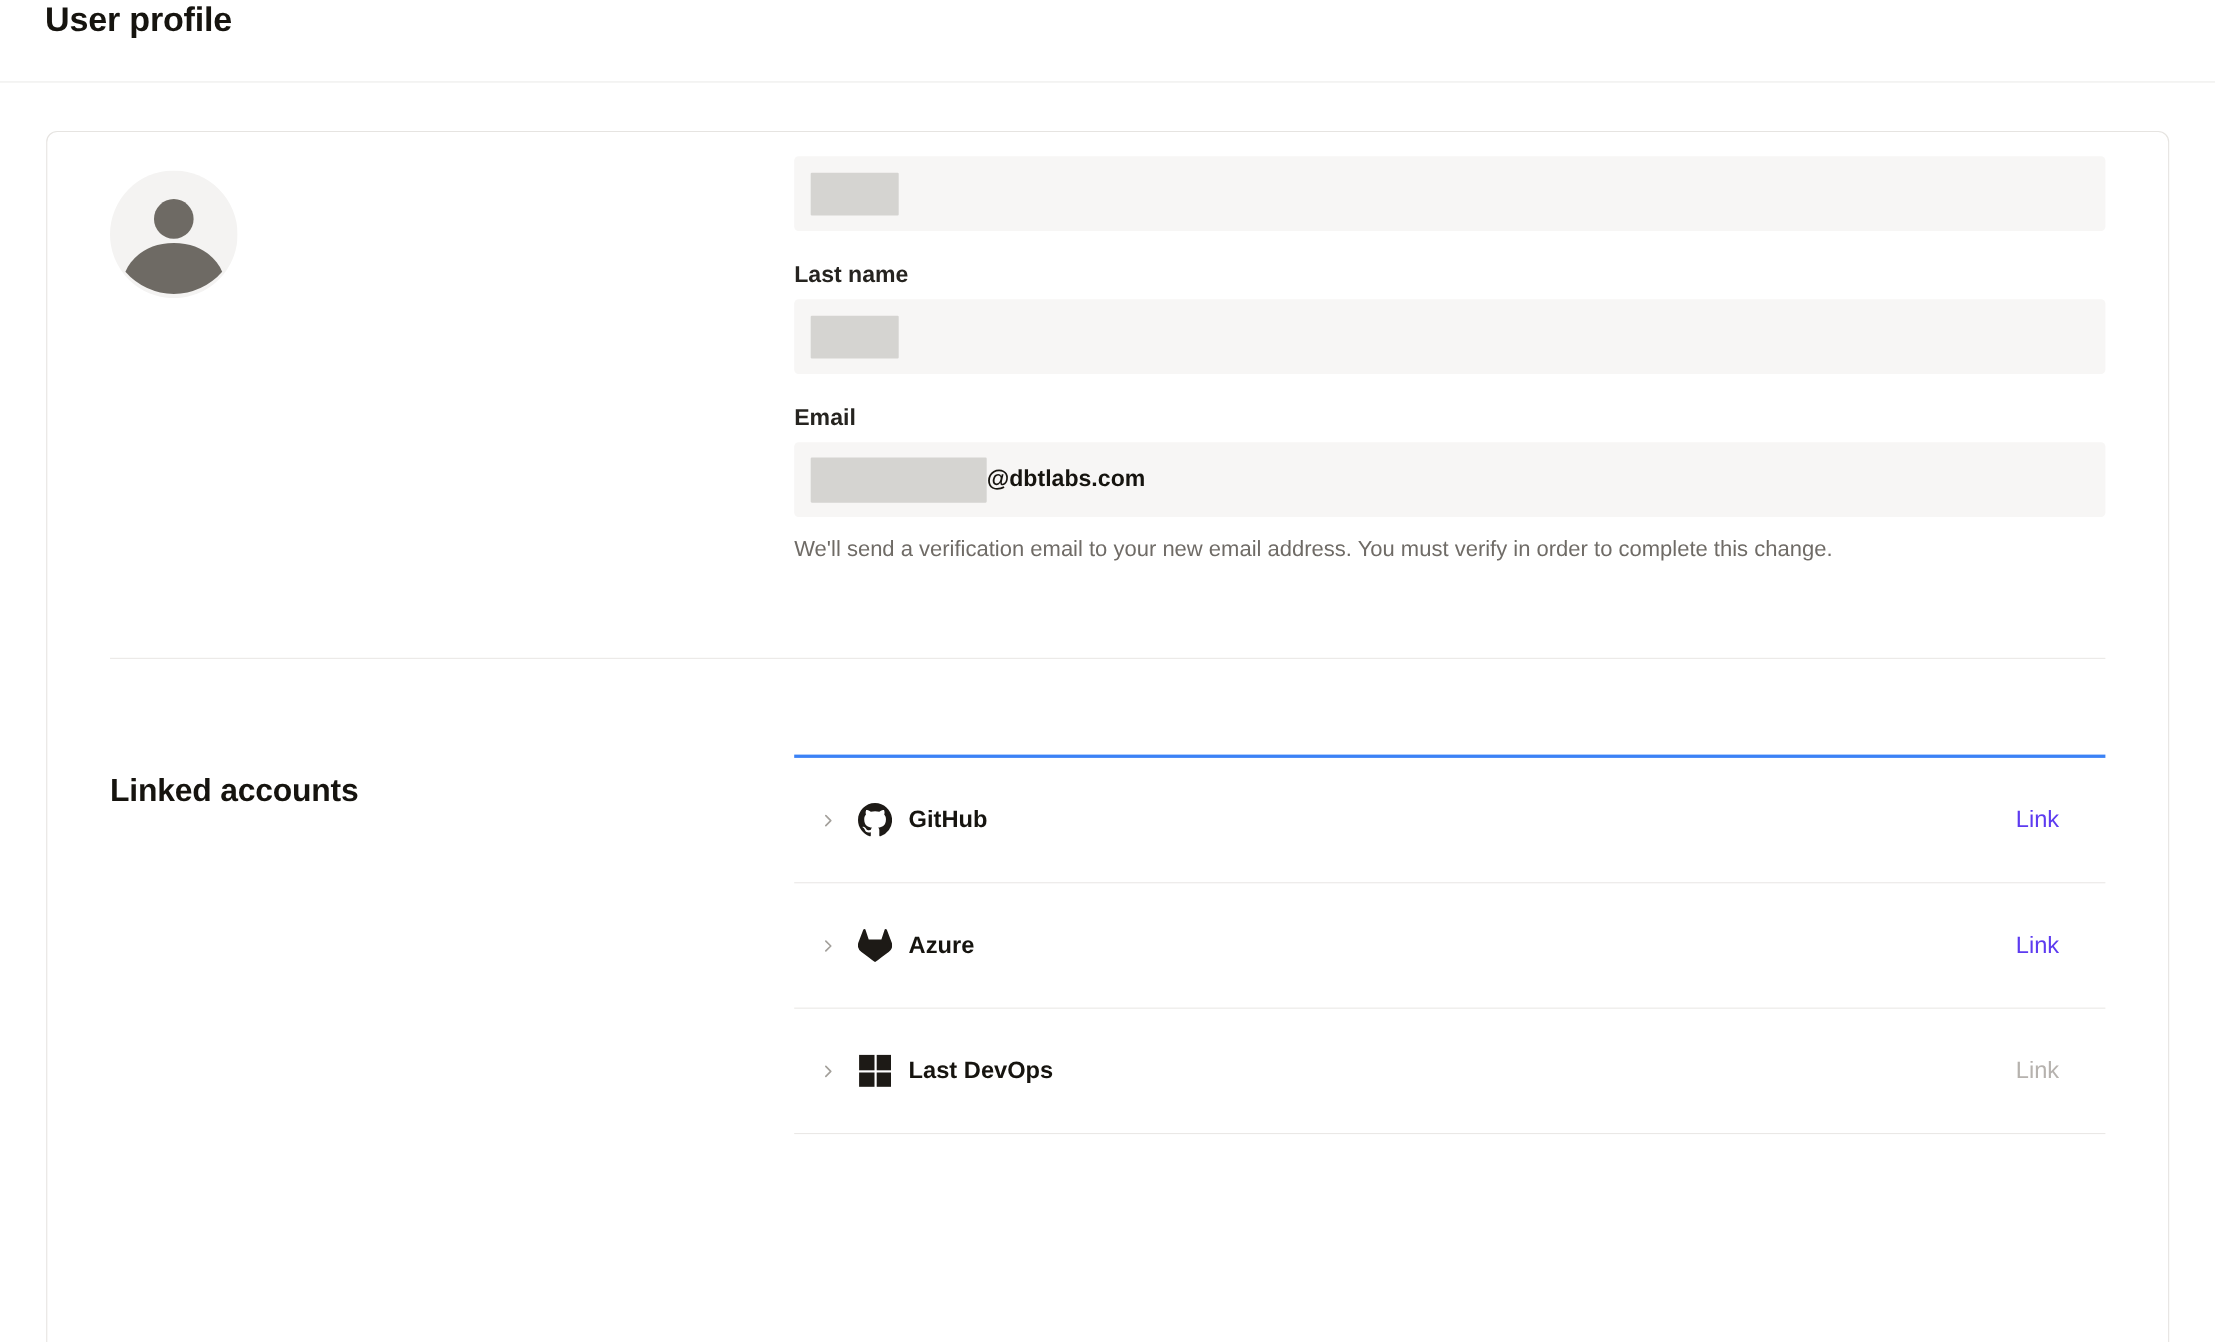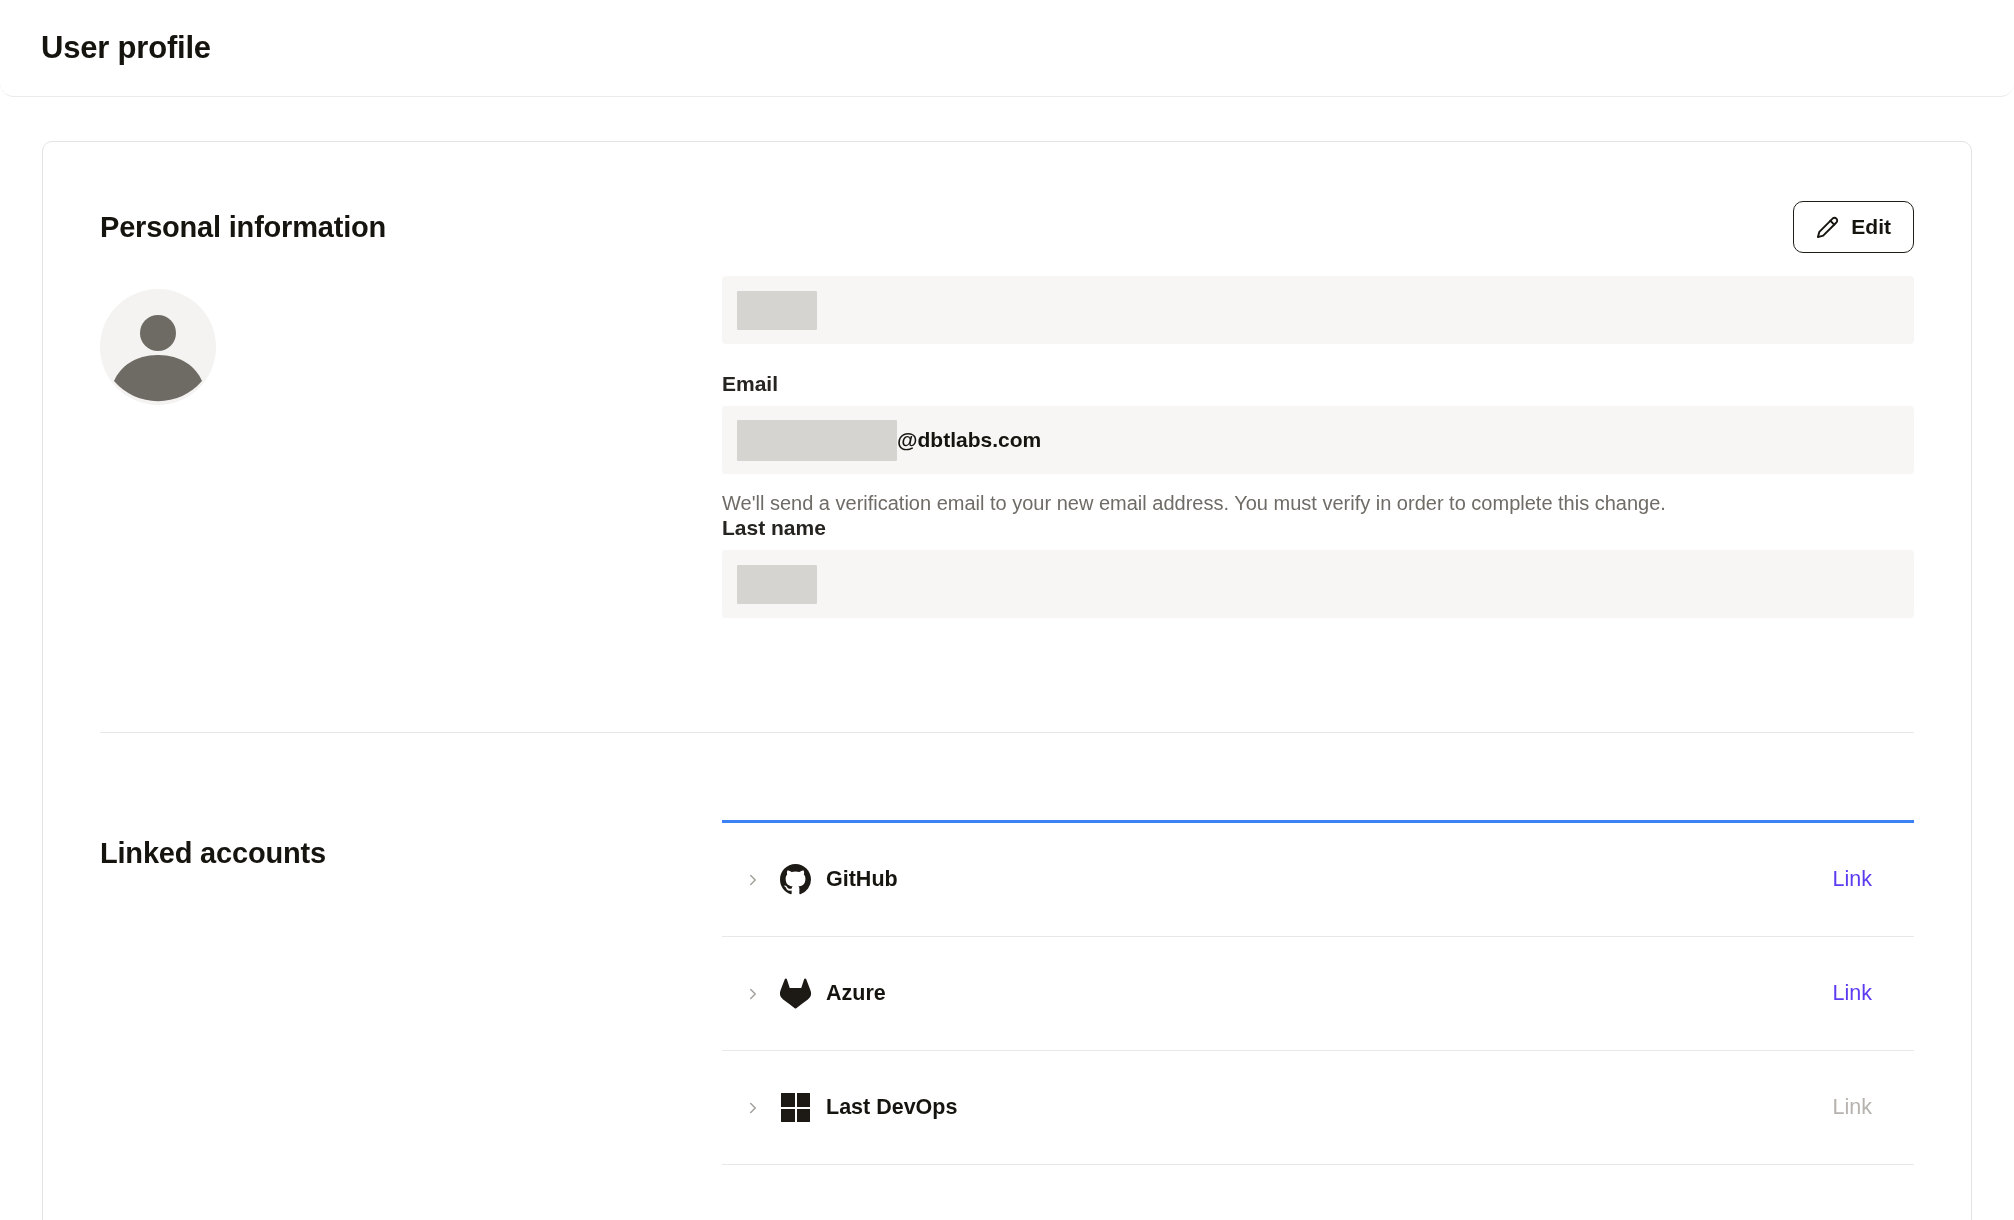--- a/index.html
+++ b/index.html
@@ -6,26 +6,25 @@
   html, body {
     width: 2014px; height: 1220px;
     background: #ffffff;
     font-family: "Liberation Sans", sans-serif;
     color: #16140f;
     overflow: hidden;
   }
 
   
   .page-header {
-    height: 97px;
+    height: 75px;
     border-bottom: 1px solid #ecebe9;
-    display: flex; align-items: center;
+    display: flex; 
     padding-left: 41px;
     background: #fff;
-    border-radius: 14px;
   }
   .page-header h1 { font-size: 31px; font-weight: 700; letter-spacing: -0.2px; }
 
   
   .card {
     margin: 44px 42px 0 42px;
     border: 1px solid #e6e4e1;
     border-radius: 10px;
     background: #fff;
     min-height: 1160px;
@@ -123,32 +122,20 @@
 </style>
 </head>
 <body>
 
 <div class="page-header">
   <h1>User profile</h1>
 </div>
 
 <div class="card">
 
-  <div class="section-head-row">
-    <h2 class="section-heading">Personal information</h2>
-    <button class="edit-btn">
-      <span>
-        <svg width="23" height="23" viewBox="0 0 24 24" fill="none" stroke="#16140f" stroke-width="2" stroke-linecap="round" stroke-linejoin="round">
-          <path d="M17 3a2.85 2.85 0 1 1 4 4L7.5 20.5 2 22l1.5-5.5Z"></path>
-          <path d="m15 5 4 4"></path>
-        </svg>
-      </span>
-      <span>Edit</span>
-    </button>
-  </div>
 
   <div class="grid personal-grid">
     <div class="left">
       <div class="avatar">
         <span>
           <svg width="116" height="116" viewBox="0 0 116 116">
             <defs>
                 <clipPath id="avclip">
                   <circle cx="58" cy="58" r="58"></circle>
                 </clipPath>
@@ -164,34 +151,34 @@
     </div>
 
     <div class="right">
       <div class="field-group">
         <div class="field-box">
           <div class="redact name-redact"></div>
         </div>
       </div>
 
       <div class="field-group">
+        <div class="field-label">Last name</div>
+        <div class="field-box">
+          <div class="redact name-redact"></div>
+        </div>
+      </div>
+
+      <div class="field-group">
         <div class="field-label">Email</div>
         <div class="field-box">
           <div class="redact email-redact"></div>
           <span class="email-suffix">@dbtlabs.com</span>
         </div>
         <div class="helper-text">We'll send a verification email to your new email address. You must verify in order to complete this change.</div>
       </div>
-
-      <div class="field-group">
-        <div class="field-label">Last name</div>
-        <div class="field-box">
-          <div class="redact name-redact"></div>
-        </div>
-      </div>
     </div>
   </div>
 
   <hr class="section-divider">
 
   <div class="grid linked-grid">
     <div class="left">
       <h2 class="section-heading">Linked accounts</h2>
     </div>
 

